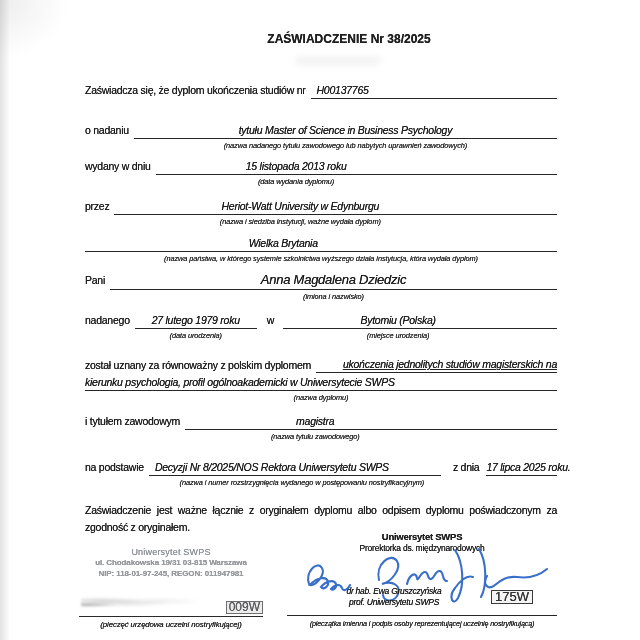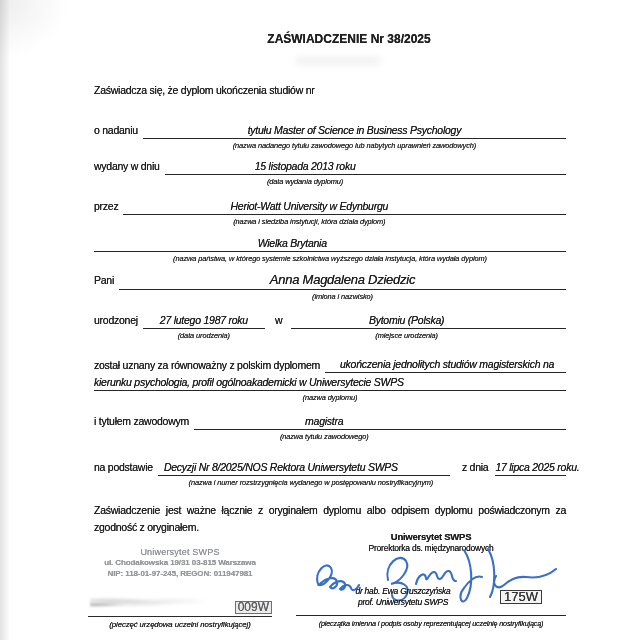--- a/index.html
+++ b/index.html
@@ -11,40 +11,40 @@
   .scan-edge{position:absolute;left:0;top:0;bottom:0;width:9px;
     background:linear-gradient(90deg,#e2e2e2,#fbfbfb);}
   .corner-smudge{position:absolute;left:0;top:0;width:70px;height:60px;
     background:radial-gradient(ellipse at 0% 0%,rgba(0,0,0,.07),transparent 70%);}
   .title-smudge{position:absolute;top:56px;left:296px;width:84px;height:9px;
     background:rgba(175,175,175,.16);filter:blur(3px);}
 
   .title{position:absolute;top:32px;left:0;width:100%;text-align:center;
     font-weight:bold;font-size:12px;letter-spacing:0;padding-left:29px;}
 
-  .content{position:absolute;left:94px;width:472px;top:0;height:640px;}
+  .content{position:absolute;left:85px;width:472px;top:0;height:640px;}
 
   .row{position:absolute;left:0;right:0;display:flex;align-items:flex-start;
     font-size:10.5px;line-height:15px;}
   .lbl{white-space:nowrap;padding-right:5px;}
   .fw{flex:1;display:flex;flex-direction:column;min-width:0;}
   .val{border-bottom:1.3px solid #262626;text-align:center;font-style:italic;
     line-height:15px;white-space:nowrap;}
   .val.left{text-align:left;padding-left:6px;}
   .val.shift{padding-right:16%;}
   .val.shift-lg{padding-right:30%;text-align:center;}
   .cap{font-size:7.4px;font-style:italic;text-align:center;line-height:10px;
     padding-top:1.5px;color:#2b2b2b;letter-spacing:-0.1px;}
   .cap.shift{padding-right:16%;}
   .cap.shift-lg{padding-right:30%;}
   .cap.left{text-align:center;padding-left:14px;}
 
   .block{position:absolute;left:0;right:0;font-size:10.5px;line-height:16.5px;}
   .l1{display:flex;align-items:flex-start;}
-  .l1 .val{flex:1;text-align:center;padding-left:3px;}
+  .l1 .val{flex:1;text-align:right;padding-left:3px;text-decoration:underline;}
   .l2{border-bottom:1.3px solid #262626;font-style:italic;text-align:left;}
 
   .justified{position:absolute;left:0;right:0;font-size:10.5px;line-height:17px;
     text-align:justify;}
 
   
   .f-left{position:absolute;left:-6px;top:546px;width:184px;text-align:center;}
   .f-left .g1{font-size:9px;color:#8f9296;letter-spacing:.2px;line-height:12px;}
   .f-left .g2{font-size:8px;font-weight:bold;color:#97999d;line-height:10.5px;letter-spacing:-0.1px;}
   .stamp-zone{position:relative;height:26px;margin-top:10px;}
@@ -82,20 +82,23 @@
   <div class="scan-edge"></div>
   <div class="corner-smudge"></div>
   <div class="title-smudge"></div>
 
   <div class="title">ZAŚWIADCZENIE Nr 38/2025</div>
 
   <div class="content">
 
     <div class="row" style="top:83px">
       <span class="lbl">Zaświadcza się, że dyplom ukończenia studiów nr</span>
+      <span class="fw">
+        <span class="val left">H00137765</span>
+      </span>
     </div>
 
     <div class="row" style="top:123px">
       <span class="lbl">o nadaniu</span>
       <span class="fw">
         <span class="val">tytułu Master of Science in Business Psychology</span>
         <span class="cap">(nazwa nadanego tytułu zawodowego lub nabytych uprawnień zawodowych)</span>
       </span>
     </div>
 
@@ -104,43 +107,43 @@
       <span class="fw">
         <span class="val shift-lg">15 listopada 2013 roku</span>
         <span class="cap shift-lg">(data wydania dyplomu)</span>
       </span>
     </div>
 
     <div class="row" style="top:199px">
       <span class="lbl">przez</span>
       <span class="fw">
         <span class="val shift">Heriot-Watt University w Edynburgu</span>
-        <span class="cap shift">(nazwa i siedziba instytucji, która działa dyplom)</span>
+        <span class="cap shift">(nazwa i siedziba instytucji, ważne wydała dyplom)</span>
       </span>
     </div>
 
     <div class="row" style="top:236px">
       <span class="fw">
         <span class="val shift">Wielka Brytania</span>
         <span class="cap">(nazwa państwa, w którego systemie szkolnictwa wyższego działa instytucja, która wydała dyplom)</span>
       </span>
     </div>
 
     <div class="row" style="top:271px">
       <span class="lbl" style="line-height:18px">Pani</span>
       <span class="fw">
         <span class="val" style="font-size:13px;line-height:18px">Anna Magdalena Dziedzic</span>
         <span class="cap">(imiona i nazwisko)</span>
       </span>
     </div>
 
     <div class="row" style="top:313px">
-      <span class="lbl">urodzonej</span>
+      <span class="lbl">nadanego</span>
       <span class="fw" style="flex:0 0 122px">
-        <span class="val">27 lutego 1987 roku</span>
+        <span class="val">27 lutego 1979 roku</span>
         <span class="cap">(data urodzenia)</span>
       </span>
       <span class="lbl" style="padding:0 9px 0 10px">w</span>
       <span class="fw">
         <span class="val shift">Bytomiu (Polska)</span>
         <span class="cap shift">(miejsce urodzenia)</span>
       </span>
     </div>
 
     <div class="block" style="top:357px">

